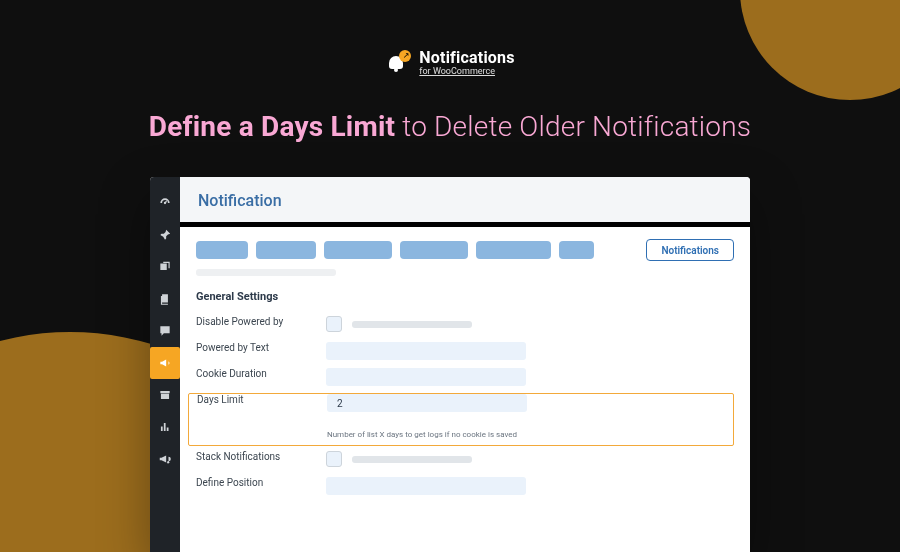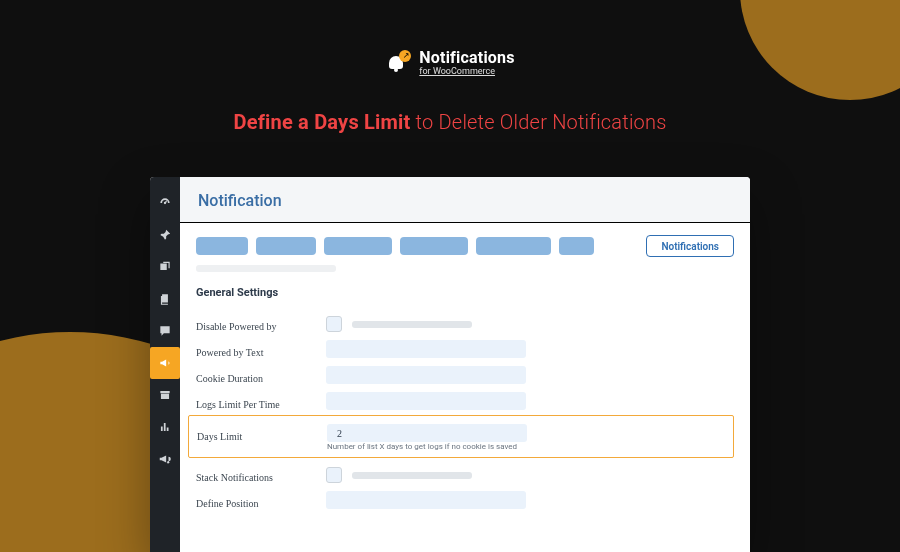--- a/index.html
+++ b/index.html
@@ -17,51 +17,51 @@
   .logo-wrap { position: absolute; top: 50px; left: 0; right: 0; display: flex; justify-content: center; align-items: center; gap: 8px; }
   .logo-mark { position: relative; width: 26px; height: 26px; }
   .bell-body { position: absolute; left: 4px; top: 6px; width: 14px; height: 13px; background: #fff; border-radius: 7px 7px 3px 3px; }
   .bell-clapper { position: absolute; left: 9px; top: 18px; width: 4px; height: 4px; background: #fff; border-radius: 50%; }
   .bell-badge { position: absolute; right: 0px; top: 0px; width: 12px; height: 12px; background: #f6a623; border-radius: 50%; }
   .bell-arrow { position: absolute; right: 2px; top: 2px; font-size: 8px; color: #000; line-height: 8px; }
   .logo-text { color: #fff; line-height: 1; }
   .logo-text .t1 { font-size: 16px; font-weight: 700; letter-spacing: .2px; }
   .logo-text .t2 { font-size: 9px; font-weight: 400; opacity: .85; margin-top: 1px; text-decoration: underline; }
 
-  .headline { position: absolute; top: 110px; left: 0; right: 0; text-align: center; font-size: 20px; font-weight: 300; color: #ef4444; letter-spacing: .2px; }
+  .headline { position: absolute; top: 110px; left: 0; right: 0; text-align: center; font-size: 28px; font-weight: 300; color: #f9a8d4; letter-spacing: .2px; }
   .headline b { font-weight: 700; }
 
   
   .app { position: absolute; left: 150px; top: 177px; width: 600px; height: 375px; background: #fff; border-radius: 4px 4px 0 0; overflow: hidden; box-shadow: 0 20px 50px rgba(0,0,0,.35); display: flex; }
   .sidebar { width: 30px; background: #1f2328; display: flex; flex-direction: column; align-items: center; padding-top: 10px; gap: 0; }
   .sb-item { width: 30px; height: 32px; display: flex; align-items: center; justify-content: center; color: #cfd3d7; font-size: 13px; cursor: pointer; }
   .sb-item.active { background: #f6a623; color: #fff; border-radius: 2px; }
   .sb-item svg { width: 14px; height: 14px; fill: currentColor; }
 
   .main { flex: 1; display: flex; flex-direction: column; overflow: hidden; font-size: 11px; color: #2d3a4a; }
-  .title-bar { background: #f4f6f8; padding: 14px 18px 12px; font-size: 16px; color: #3a6ea5; font-weight: 500; border-bottom: 1px solid #000000; }
+  .title-bar { background: #f4f6f8; padding: 14px 18px 12px; font-size: 16px; color: #3a6ea5; font-weight: 500; border-bottom: 5px solid #000000; }
   .content { padding: 12px 16px 0; }
 
   .tabs-row { display: flex; align-items: center; gap: 8px; margin-bottom: 8px; }
   .tab-ph { height: 18px; background: #8bb6df; border-radius: 4px; }
   .tab-outline { height: 22px; border: 1px solid #2f6fb3; border-radius: 4px; color: #2f6fb3; font-size: 10px; font-weight: 600; display: flex; align-items: center; justify-content: center; padding: 0 14px; }
 
   .ph-row { height: 7px; background: #eef0f2; border-radius: 3px; }
 
   .section-title { font-size: 11px; font-weight: 700; color: #2d3a4a; margin: 14px 0 10px; }
-  .field { display: flex; align-items: flex-end; min-height: 26px; padding: 3px 0; font-family: Liberation Serif, serif; }
+  .field { display: flex; align-items: flex-start; min-height: 26px; padding: 3px 0; }
   .field-label { width: 130px; font-size: 10px; color: #3c4650; }
   .control { flex: 1; display: flex; align-items: center; gap: 10px; }
   .checkbox { width: 16px; height: 16px; border: 1px solid #cdd4db; border-radius: 3px; background: #eaf2fb; }
   .input-ph { height: 18px; background: #eaf2fb; border-radius: 3px; }
   .txt-ph { height: 7px; background: #e1e5e9; border-radius: 3px; }
 
   .highlight-box { border: 1px solid #f3a93a; border-radius: 2px; padding: 0 8px 6px 0; margin-left: -8px; padding-left: 8px; margin-top: 2px; margin-bottom: 2px; }
   .num-input { width: 200px; height: 18px; background: #eaf2fb; border-radius: 3px; display: flex; align-items: center; padding-left: 10px; font-size: 10px; color: #2d3a4a; }
-  .help { font-size: 8px; color: #6b7580; margin-top: 0; margin-left: 130px; }
+  .help { font-size: 8px; color: #6b7580; margin-top: 10px; margin-left: 130px; }
 </style>
 </head>
 <body>
 
 <div class="bg-circle tr"></div>
 <div class="bg-circle bl"></div>
 
 <div class="stage">
 
   <div class="logo-wrap">
@@ -163,26 +163,20 @@
             </div>
         </div>
 
         <div class="field">
           <div class="field-label">Cookie Duration</div>
           <div class="control">
               <div class="input-ph" style="width:200px"></div>
             </div>
         </div>
 
-        <div class="field">
-          <div class="field-label">Logs Limit Per Time</div>
-          <div class="control">
-              <div class="input-ph" style="width:200px"></div>
-            </div>
-        </div>
 
         <div class="highlight-box">
           <div class="field" style="padding:0">
             <div class="field-label">Days Limit</div>
             <div class="control">
               <div class="num-input">
                   <span>2</span>
                 </div>
             </div>
           </div>

